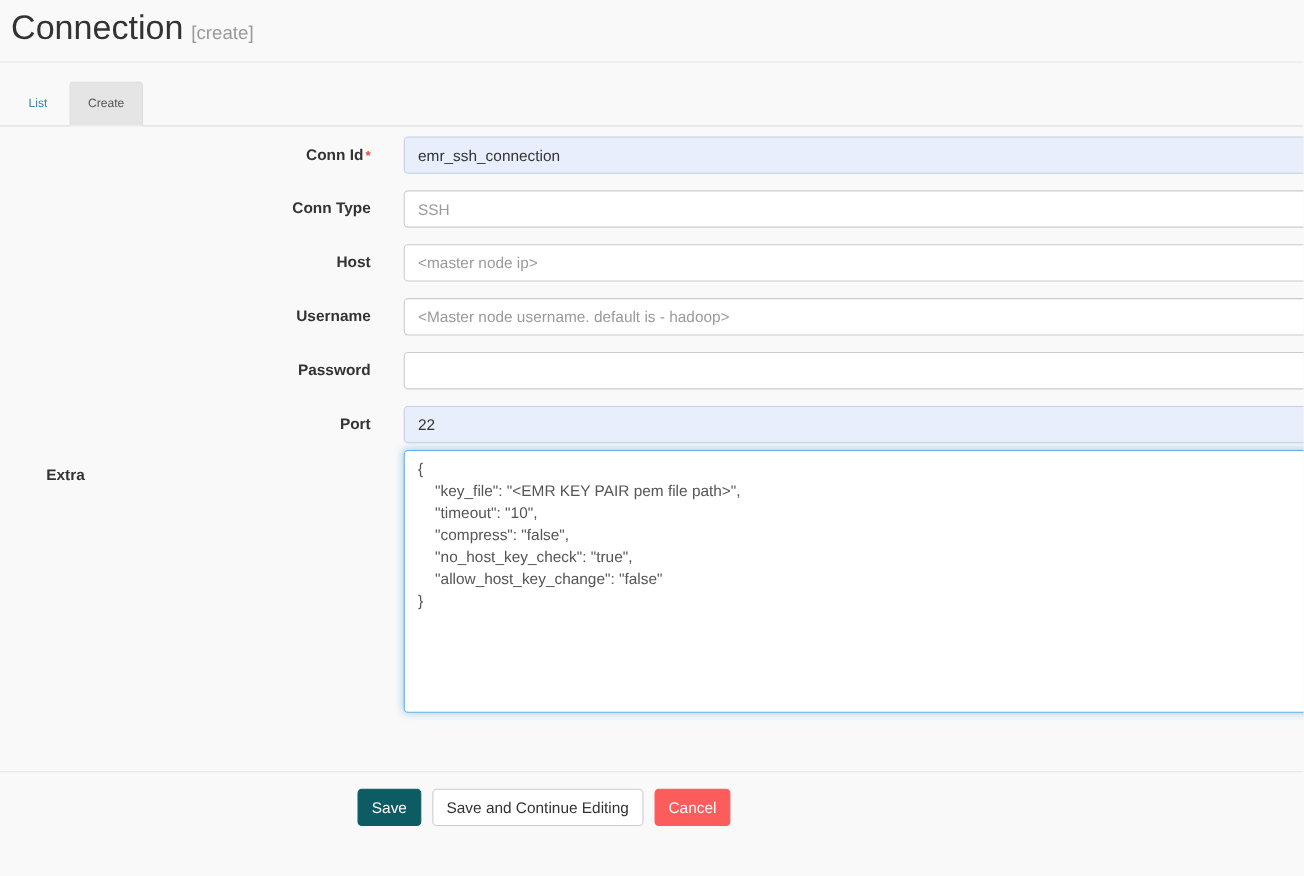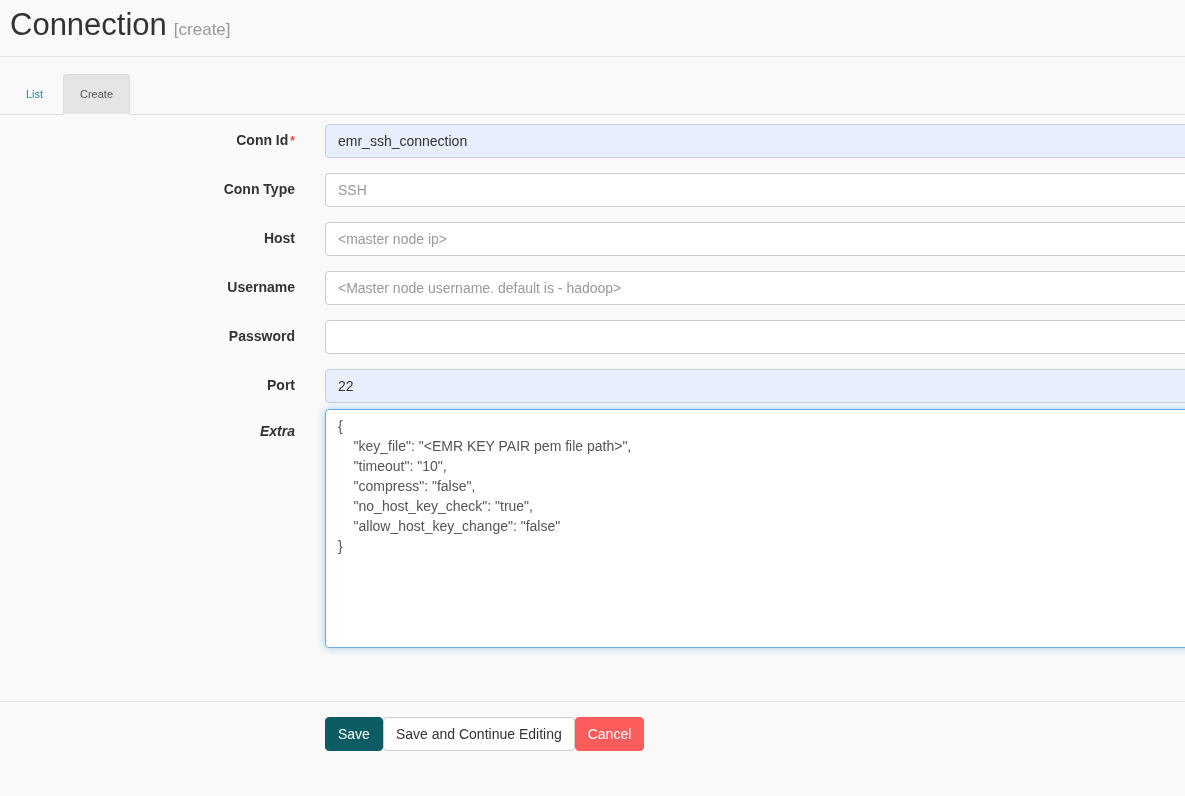--- a/index.html
+++ b/index.html
@@ -80,20 +80,21 @@
     border-bottom-color: #ffffff;
     border-radius: 4px 4px 0 0;
   }
 
   
   .form-area {
     position: absolute;
     left: 0;
     top: 115px;
     width: 977px;
+    padding-left: 42px;
   }
   .form-row {
     position: relative;
     width: 1185px;
     height: 49px;
   }
   .form-label {
     position: absolute;
     left: 0;
     width: 295px;
@@ -139,27 +140,26 @@
   
   .extra-row {
     position: relative;
     width: 1185px;
     height: 245px;
   }
   .extra-label {
     position: absolute;
     left: 0;
     width: 295px;
-    text-align: right;
+    text-align: left;
     font-size: 14px;
     font-weight: bold;
     color: #333333;
     top: 13px;
     line-height: 18px;
-    font-style: italic;
   }
   .extra-textarea {
     position: absolute;
     left: 325px;
     top: 0px;
     width: 880px;
     height: 239px;
     box-sizing: border-box;
     border: 1px solid #66afe9;
     border-radius: 4px;
@@ -184,21 +184,21 @@
     width: 1185px;
     height: 1px;
     background: #e7e7e7;
   }
   .btn-bar {
     position: absolute;
     left: 325px;
     top: 717px;
     display: flex;
     align-items: flex-start;
-    gap: 0;
+    gap: 10px;
   }
   .btn {
     font-family: "Liberation Sans", sans-serif;
     font-size: 14px;
     line-height: 20px;
     padding: 6px 12px;
     border-radius: 4px;
     border: 1px solid transparent;
     cursor: pointer;
     white-space: nowrap;

